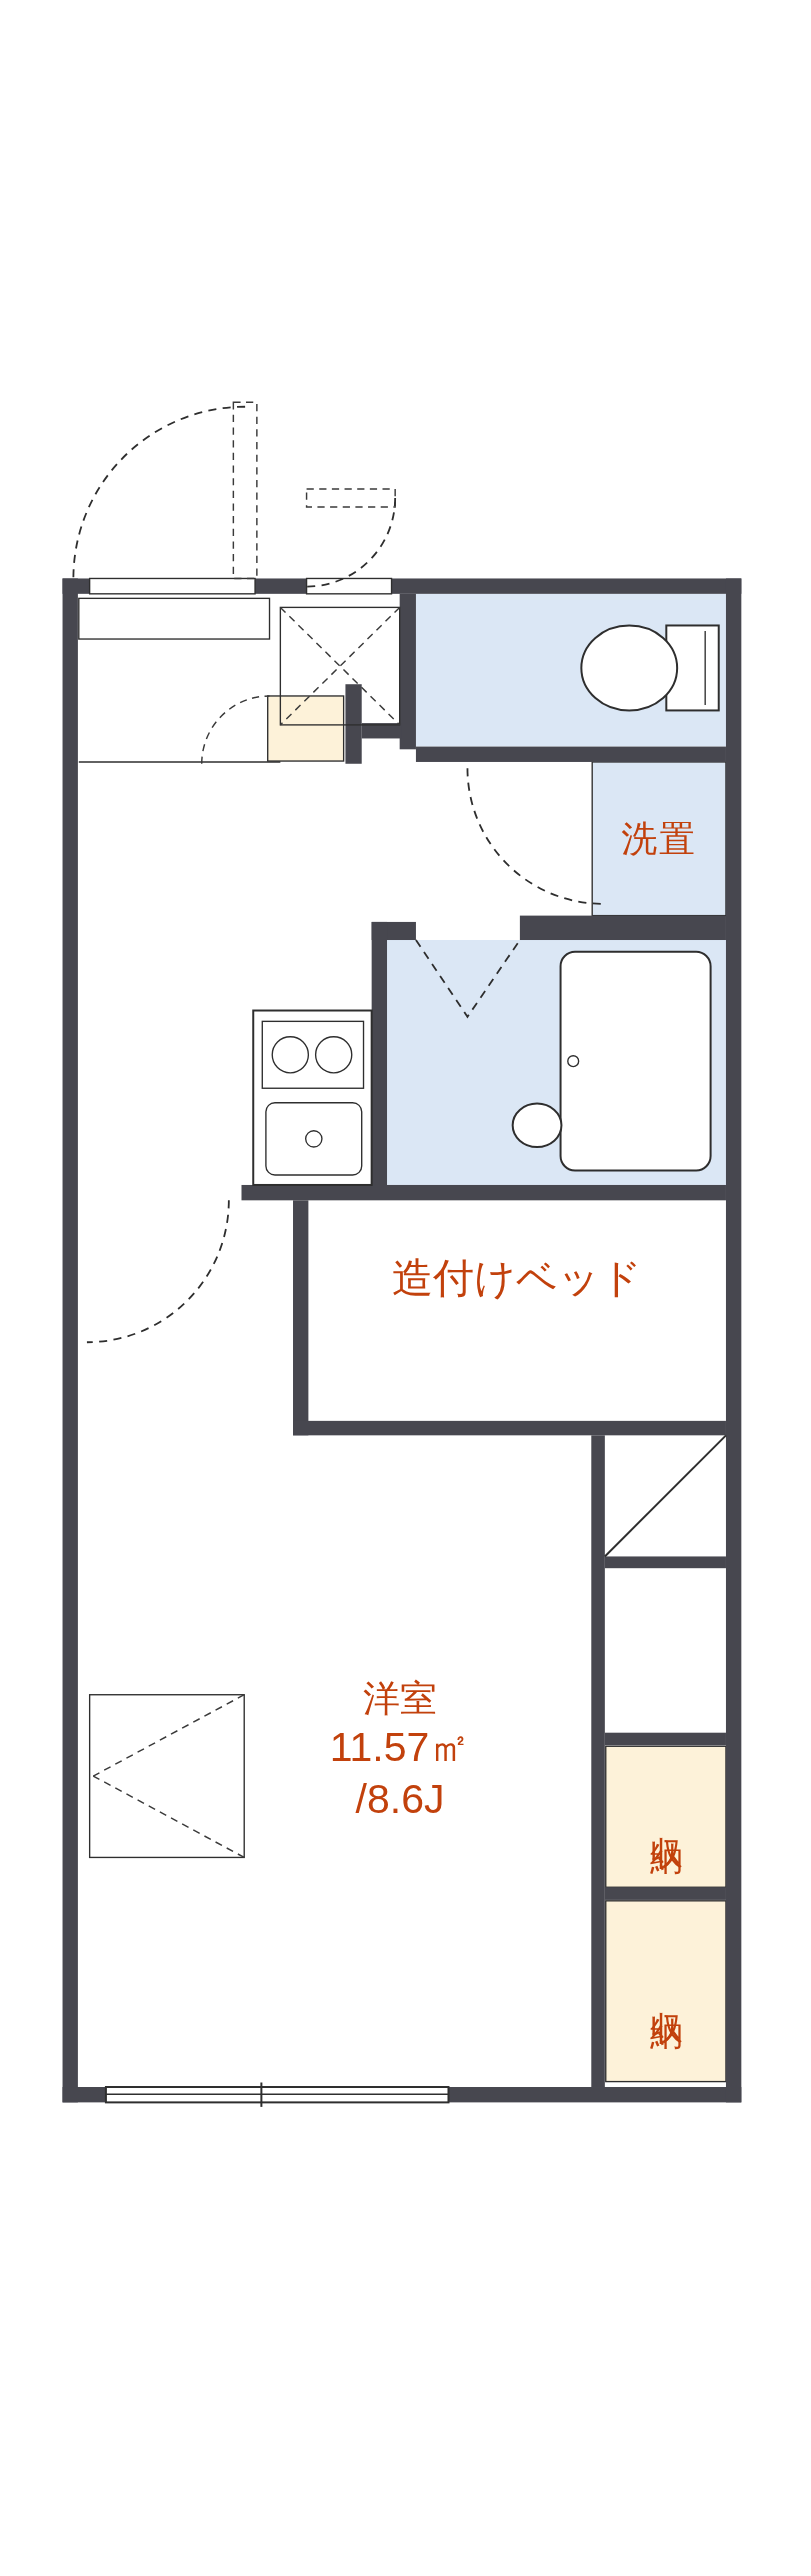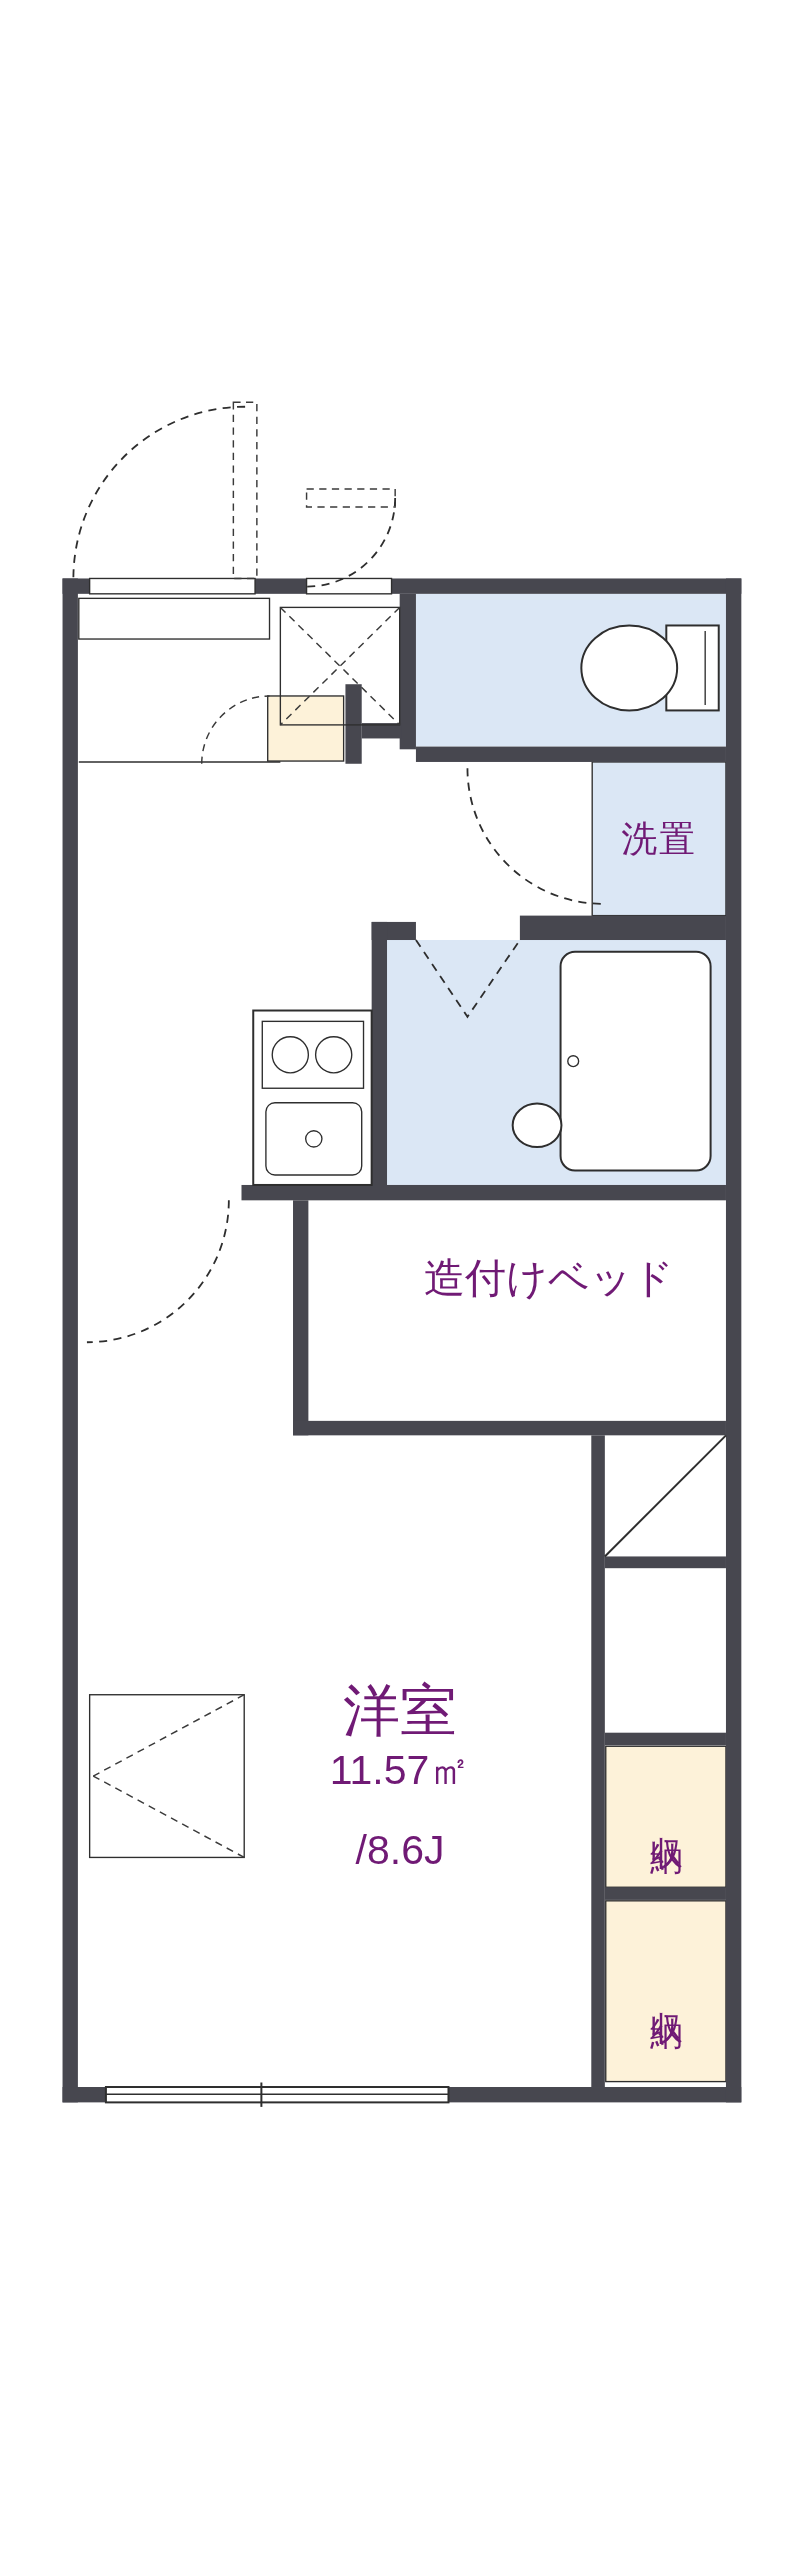--- a/index.html
+++ b/index.html
@@ -3,27 +3,27 @@
 <meta charset="utf-8">
 <style>
   html,body{margin:0;padding:0;background:#ffffff;}
   .canvas{
     position:relative;width:812px;height:2576px;background:#ffffff;
     font-family:"Liberation Sans","DejaVu Sans",sans-serif;color:#1a1a1a;
     overflow:hidden;
   }
   .plan-svg{position:absolute;left:0;top:0;}
   .label{position:absolute;display:flex;align-items:center;justify-content:center;
-         color:#701a75;text-align:center;border-radius:12px;}
+         color:#c2410c;text-align:center;border-radius:12px;}
   .label-washer{left:592px;top:762px;width:134px;height:154px;font-size:36px;letter-spacing:1.8px;}
-  .label-bed{left:308px;top:1249px;width:418px;display:block;font-size:41px;line-height:1.42;padding-left:32px;}
+  .label-bed{left:308px;top:1249px;width:418px;display:block;font-size:41px;line-height:1.42;}
   .label-room{left:174px;top:1678px;width:452px;display:block;}
-  .label-room .room-name{font-size:57px;line-height:1.15;}
+  .label-room .room-name{font-size:37px;line-height:1.15;}
   .label-room .room-area{font-size:41px;line-height:1.3;}
-  .label-room .room-jo{font-size:41px;line-height:1.25;margin-top:28px;}
+  .label-room .room-jo{font-size:41px;line-height:1.25;}
   .label-closet-a{left:606px;top:1746px;width:120px;height:141px;font-size:33px;
          writing-mode:vertical-rl;text-orientation:upright;letter-spacing:6.3px;}
   .label-closet-b{left:606px;top:1901px;width:120px;height:181px;font-size:33px;
          writing-mode:vertical-rl;text-orientation:upright;letter-spacing:6.3px;}
 
   .stroke-thin{stroke:#2e2e2e;stroke-width:1.5;}
   .stroke-med{stroke:#2e2e2e;stroke-width:2.2;}
   .fill-white{fill:#ffffff;}
   .fill-none{fill:none;}
   .dashed{stroke:#2e2e2e;stroke-width:2;stroke-dasharray:9 7;fill:none;}

